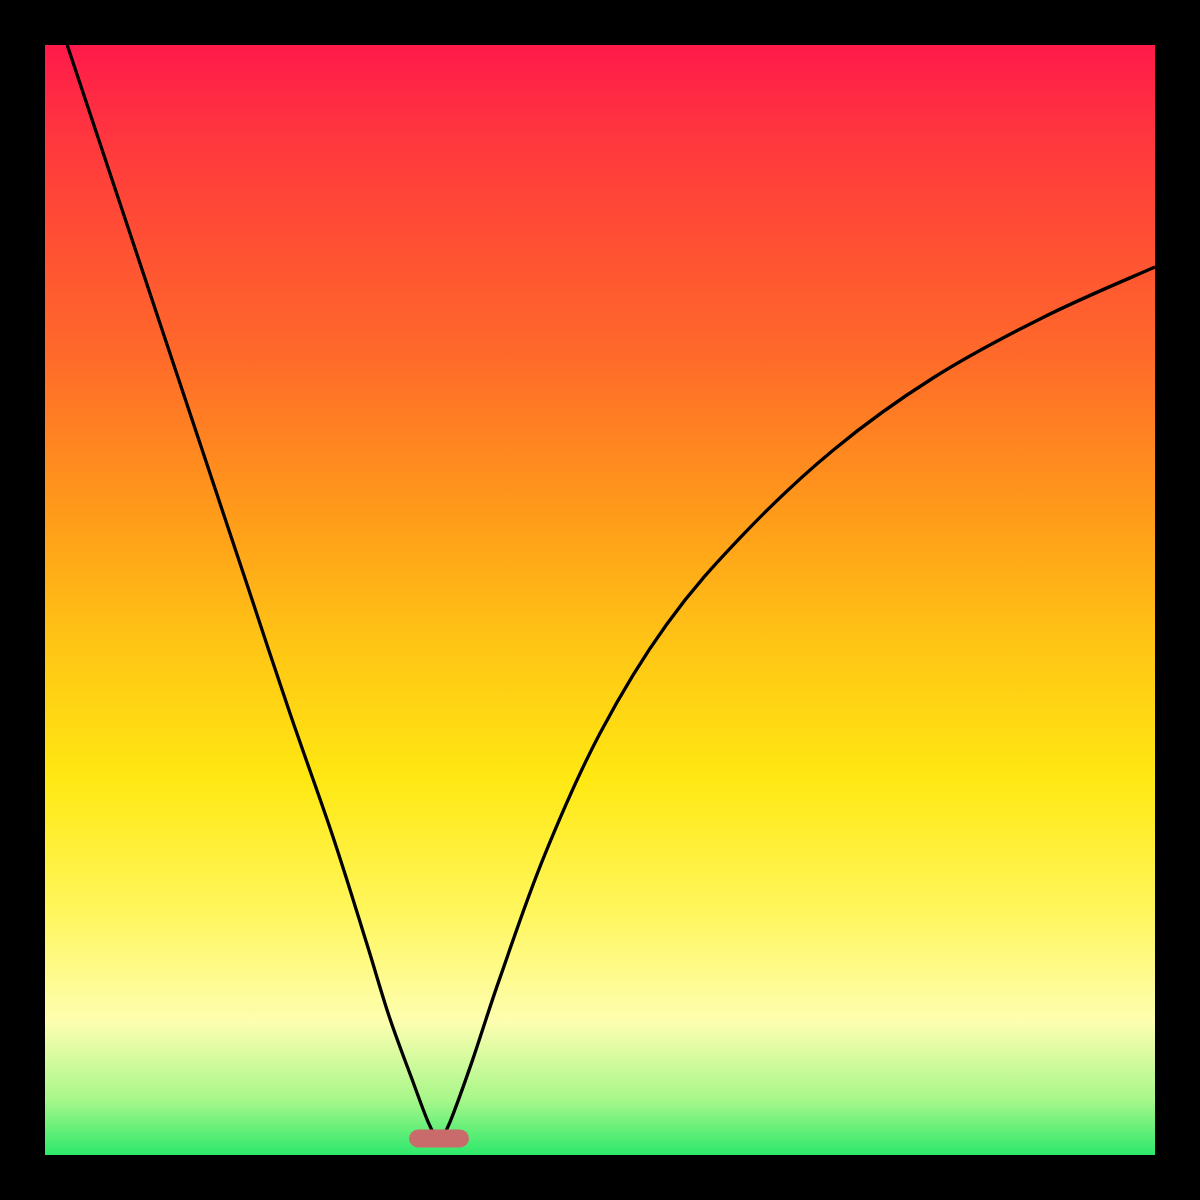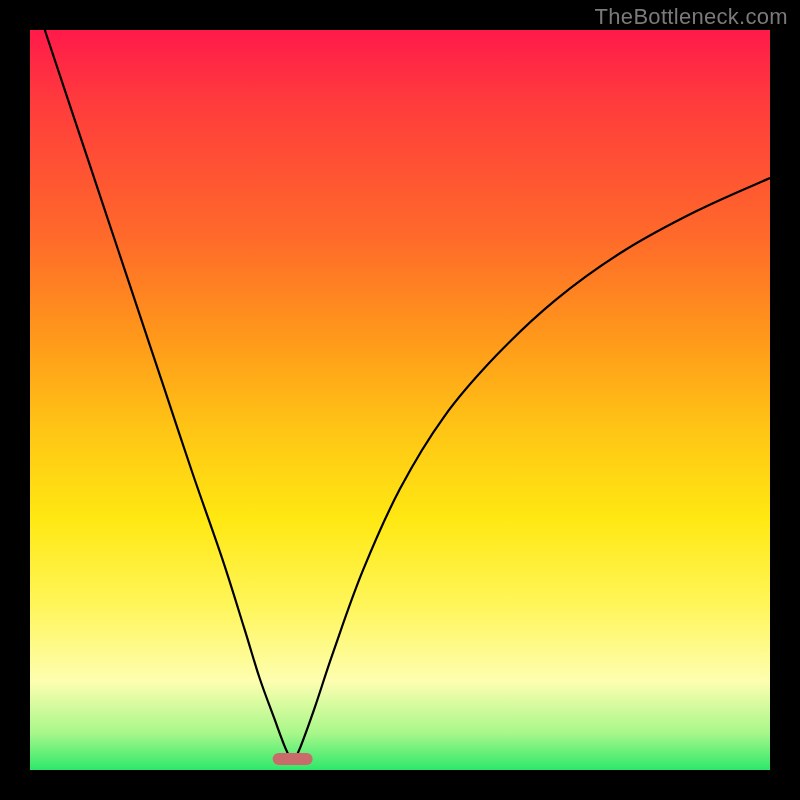--- a/index.html
+++ b/index.html
@@ -61,21 +61,20 @@
   }
   svg.curve {
     position: absolute;
     inset: 0;
   }
 </style>
 </head>
 <body>
 
 <div class="frame">
-  <div class="watermark">TheBottleneck.com</div>
 
   <div class="plot-area">
     <div class="gradient"></div>
 
     <svg class="curve" viewBox="0 0 740 740" preserveAspectRatio="none">
       <path id="curve-left" fill="none" stroke="#000" stroke-width="2.2" d="M 14.80 0.00 C 20.13 15.98, 33.74 56.83, 44.40 88.80 C 55.06 120.77, 63.34 145.63, 74.00 177.60 C 84.66 209.57, 92.94 234.43, 103.60 266.40 C 114.26 298.37, 122.54 323.23, 133.20 355.20 C 143.86 387.17, 152.14 412.70, 162.80 444.00 C 173.46 475.30, 183.08 501.13, 192.40 529.10 C 201.72 557.07, 207.94 578.09, 214.60 599.40 C 221.26 620.71, 224.07 631.52, 229.40 647.50 C 234.73 663.48, 239.54 675.55, 244.20 688.20 C 248.86 700.85, 251.97 709.81, 255.30 717.80 C 258.63 725.79, 261.37 729.94, 262.70 732.60"></path>
       <path id="curve-right" fill="none" stroke="#000" stroke-width="2.2" d="M 262.70 732.60 C 264.03 729.94, 266.10 727.79, 270.10 717.80 C 274.10 707.81, 278.91 694.42, 284.90 677.10 C 290.89 659.78, 294.74 646.24, 303.40 621.60 C 312.06 596.96, 321.01 569.50, 333.00 540.20 C 344.99 510.90, 355.35 486.51, 370.00 458.80 C 384.65 431.09, 397.08 410.26, 414.40 386.28 C 431.72 362.30, 446.22 346.51, 466.20 325.60 C 486.18 304.69, 502.76 288.75, 525.40 270.10 C 548.04 251.45, 566.69 237.98, 592.00 222.00 C 617.31 206.02, 639.36 194.62, 666.00 181.30 C 692.64 167.98, 726.68 153.99, 740.00 148.00"></path>
     </svg>
 
     <div id="marker" class="marker" style="left: 262.7px; top: 728.9px; width: 40.7px;"></div>

